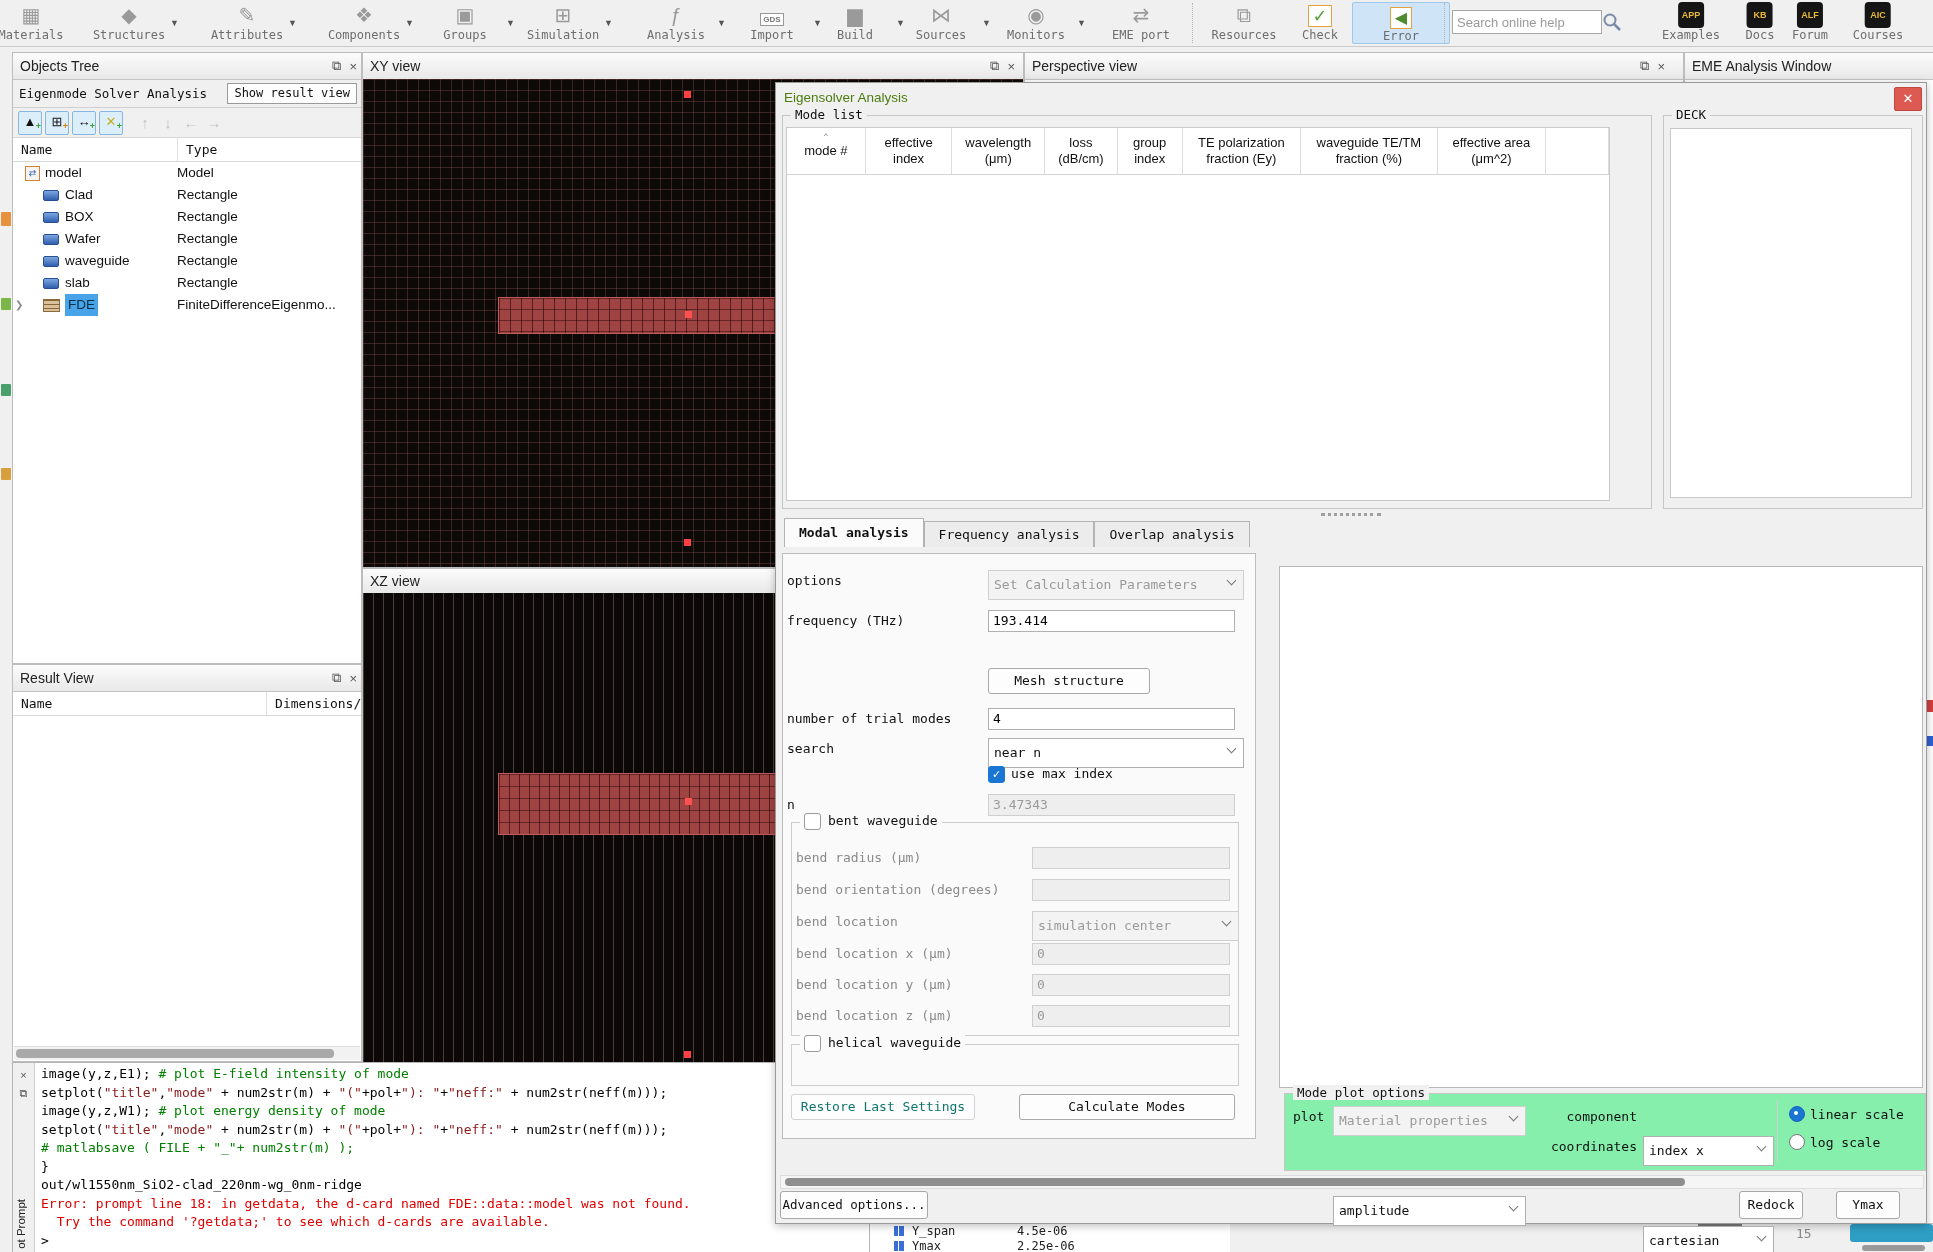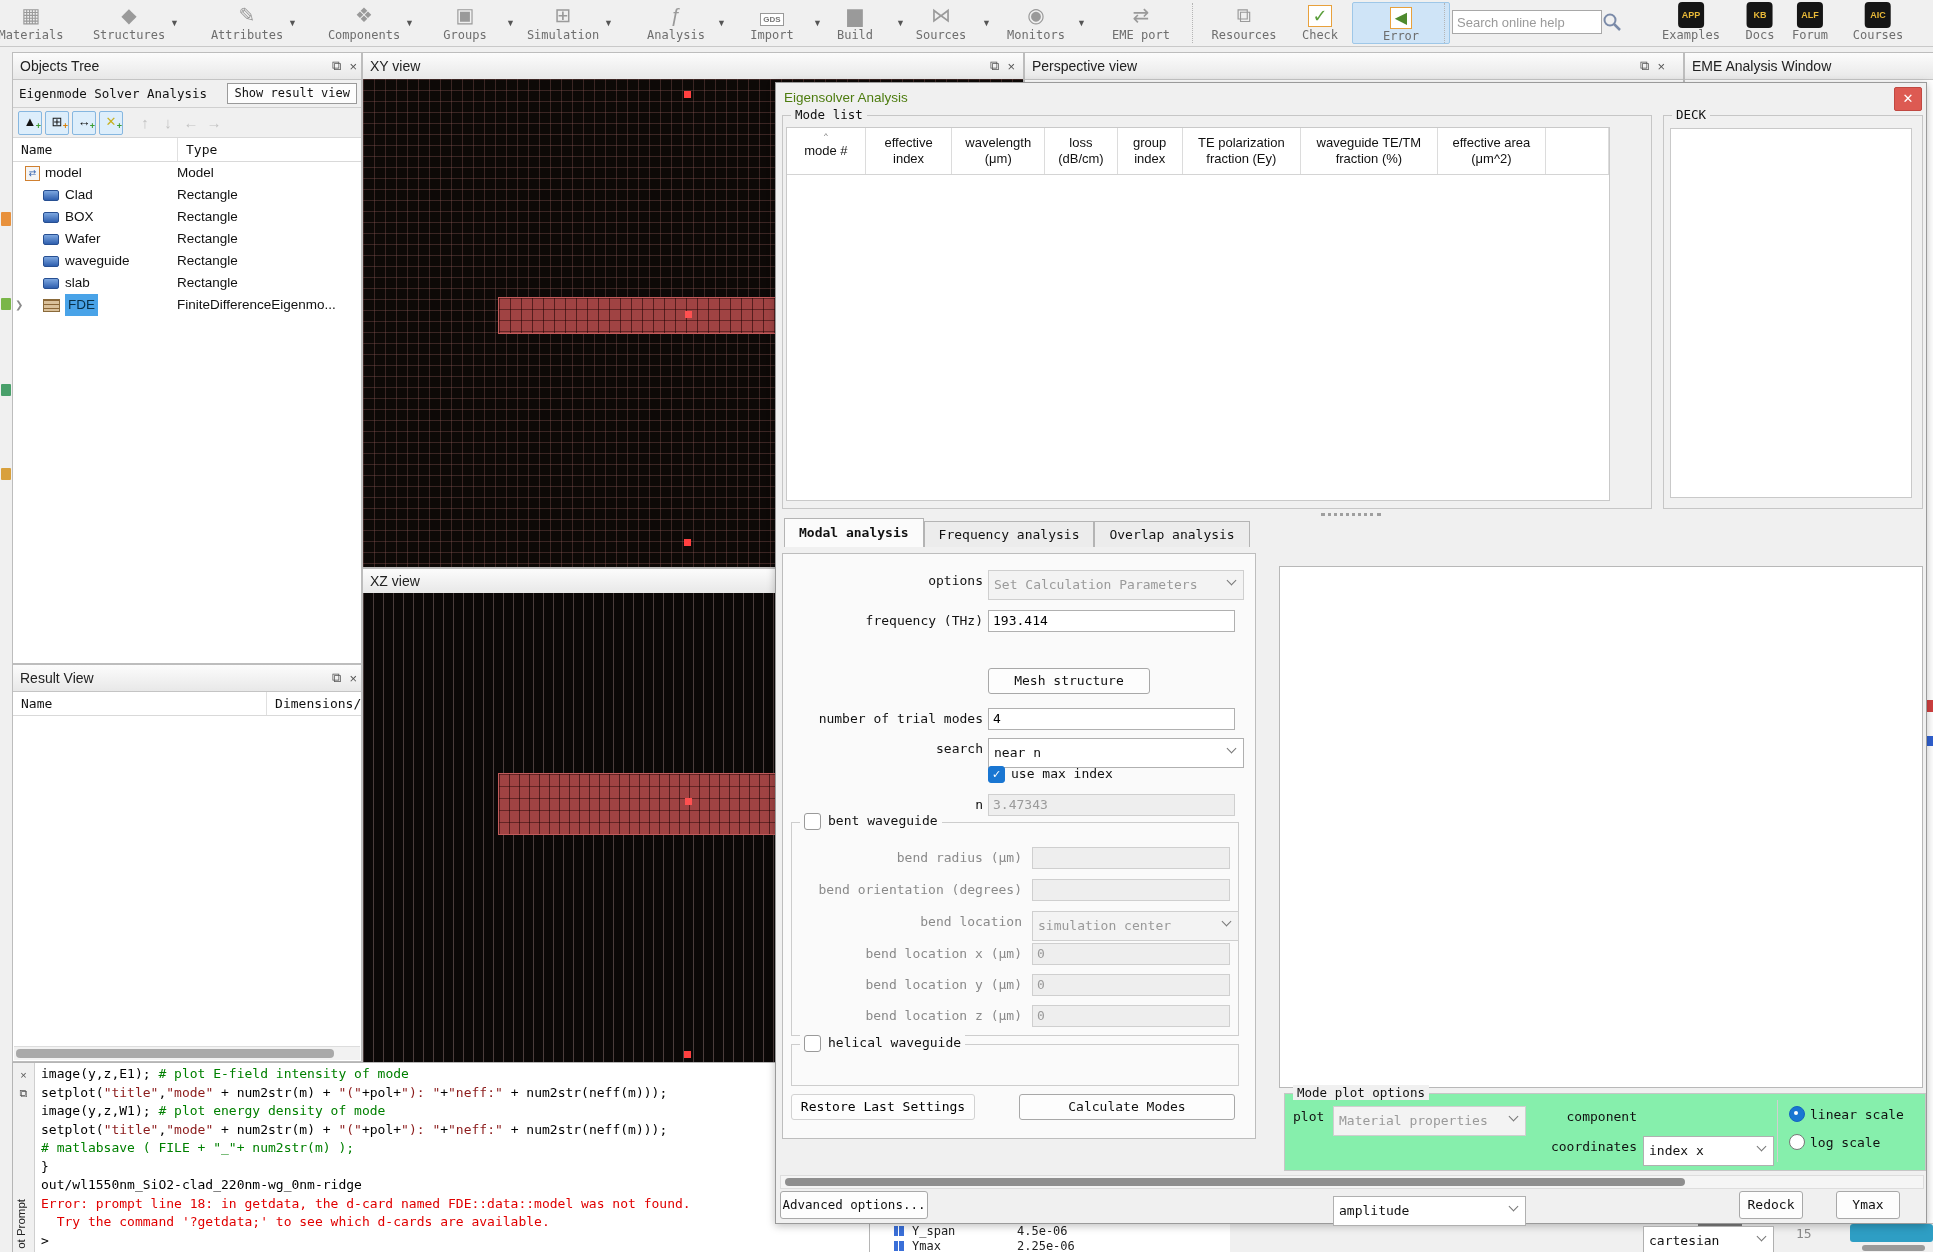--- a/index.html
+++ b/index.html
@@ -92,31 +92,31 @@
   .mlhead{display:flex;border-bottom:1px solid #d4d4d4;height:46px;}
   .mlcell{border-right:1px solid #dcdcdc;display:flex;flex-direction:column;justify-content:center;align-items:center;font-size:13px;line-height:16px;text-align:center;position:relative;}
   .mlcell .sortind{position:absolute;top:0px;font-size:8px;color:#666;}
   .deckinner{position:absolute;left:6px;top:12px;width:240px;height:368px;background:#fff;border:1px solid #c9c9c9;}
   .splitdots{position:absolute;left:545px;top:430px;width:60px;border-top:3px dotted #9f9f9f;}
   .tabsrow{position:absolute;left:8px;top:438px;height:26px;display:flex;align-items:flex-end;font-family:"DejaVu Sans Mono",monospace;font-size:13px;}
   .tab{padding:4px 14px;border:1px solid #b4b4b4;border-bottom:none;background:#ececec;height:17px;line-height:17px;}
   .tab.active{background:#fbfbfb;height:20px;line-height:20px;font-weight:bold;}
   .paramspane{position:absolute;left:6px;top:470px;width:472px;height:584px;background:#fafafa;border:1px solid #bdbdbd;}
   .prow{position:absolute;height:22px;}
-  .plabel{position:absolute;left:4px;width:196px;text-align:right;font-family:"DejaVu Sans Mono",monospace;font-size:13px;line-height:22px;color:#111;white-space:nowrap;}
+  .plabel{position:absolute;left:4px;width:196px;text-align:left;font-family:"DejaVu Sans Mono",monospace;font-size:13px;line-height:22px;color:#111;white-space:nowrap;}
   .pfield{position:absolute;left:205px;width:245px;height:20px;border:1px solid #b0b0b0;background:#fff;
           font-family:"DejaVu Sans Mono",monospace;font-size:13px;line-height:20px;padding:4px;}
   input.pfield{padding:0 4px;width:237px;}
   .pfield.dis{background:#eeeeee;color:#9a9a9a;border-color:#cfcfcf;}
   .combo{position:relative;padding-left:5px;color:#111;}
   .combo.dis{color:#9a9a9a;background:#f3f3f3;border-color:#cfcfcf;}
   .combo::after{content:"";position:absolute;right:8px;top:6px;width:6px;height:6px;border-right:1.5px solid #777;border-bottom:1.5px solid #777;transform:rotate(45deg);}
   .btn{display:inline-block;border:1px solid #a8a8a8;background:#fdfdfd;border-radius:3px;text-align:center;
        font-family:"DejaVu Sans Mono",monospace;font-size:13px;}
-  .btn.dis{color:#000000;border-color:#d2d2d2;}
+  .btn.dis{color:#0f766e;border-color:#d2d2d2;}
   .cb{position:absolute;width:15px;height:15px;border:1px solid #9a9a9a;border-radius:3px;background:#fff;}
   .cb.checked{background:#1976d2;border-color:#1976d2;color:#fff;text-align:center;line-height:14px;font-size:11px;}
   .cblabel{position:absolute;font-family:"DejaVu Sans Mono",monospace;font-size:13px;line-height:18px;}
   .subgroup{position:absolute;border:1px solid #cdcdcd;background:#fafafa;}
   .subgroup .sghead{position:absolute;top:-10px;left:8px;background:#fafafa;padding:0 4px;display:flex;gap:7px;}
   .sglabel{font-family:"DejaVu Sans Mono",monospace;font-size:13px;line-height:16px;color:#111;}
   .subgroup .plabel{color:#8a8a8a;width:226px;}
   .subgroup .pfield{left:240px;width:196px;}
   .subgroup input.pfield{width:188px;}
   .plotpane{position:absolute;left:503px;top:483px;width:642px;height:520px;background:#fff;border:1px solid #b8b8b8;}

